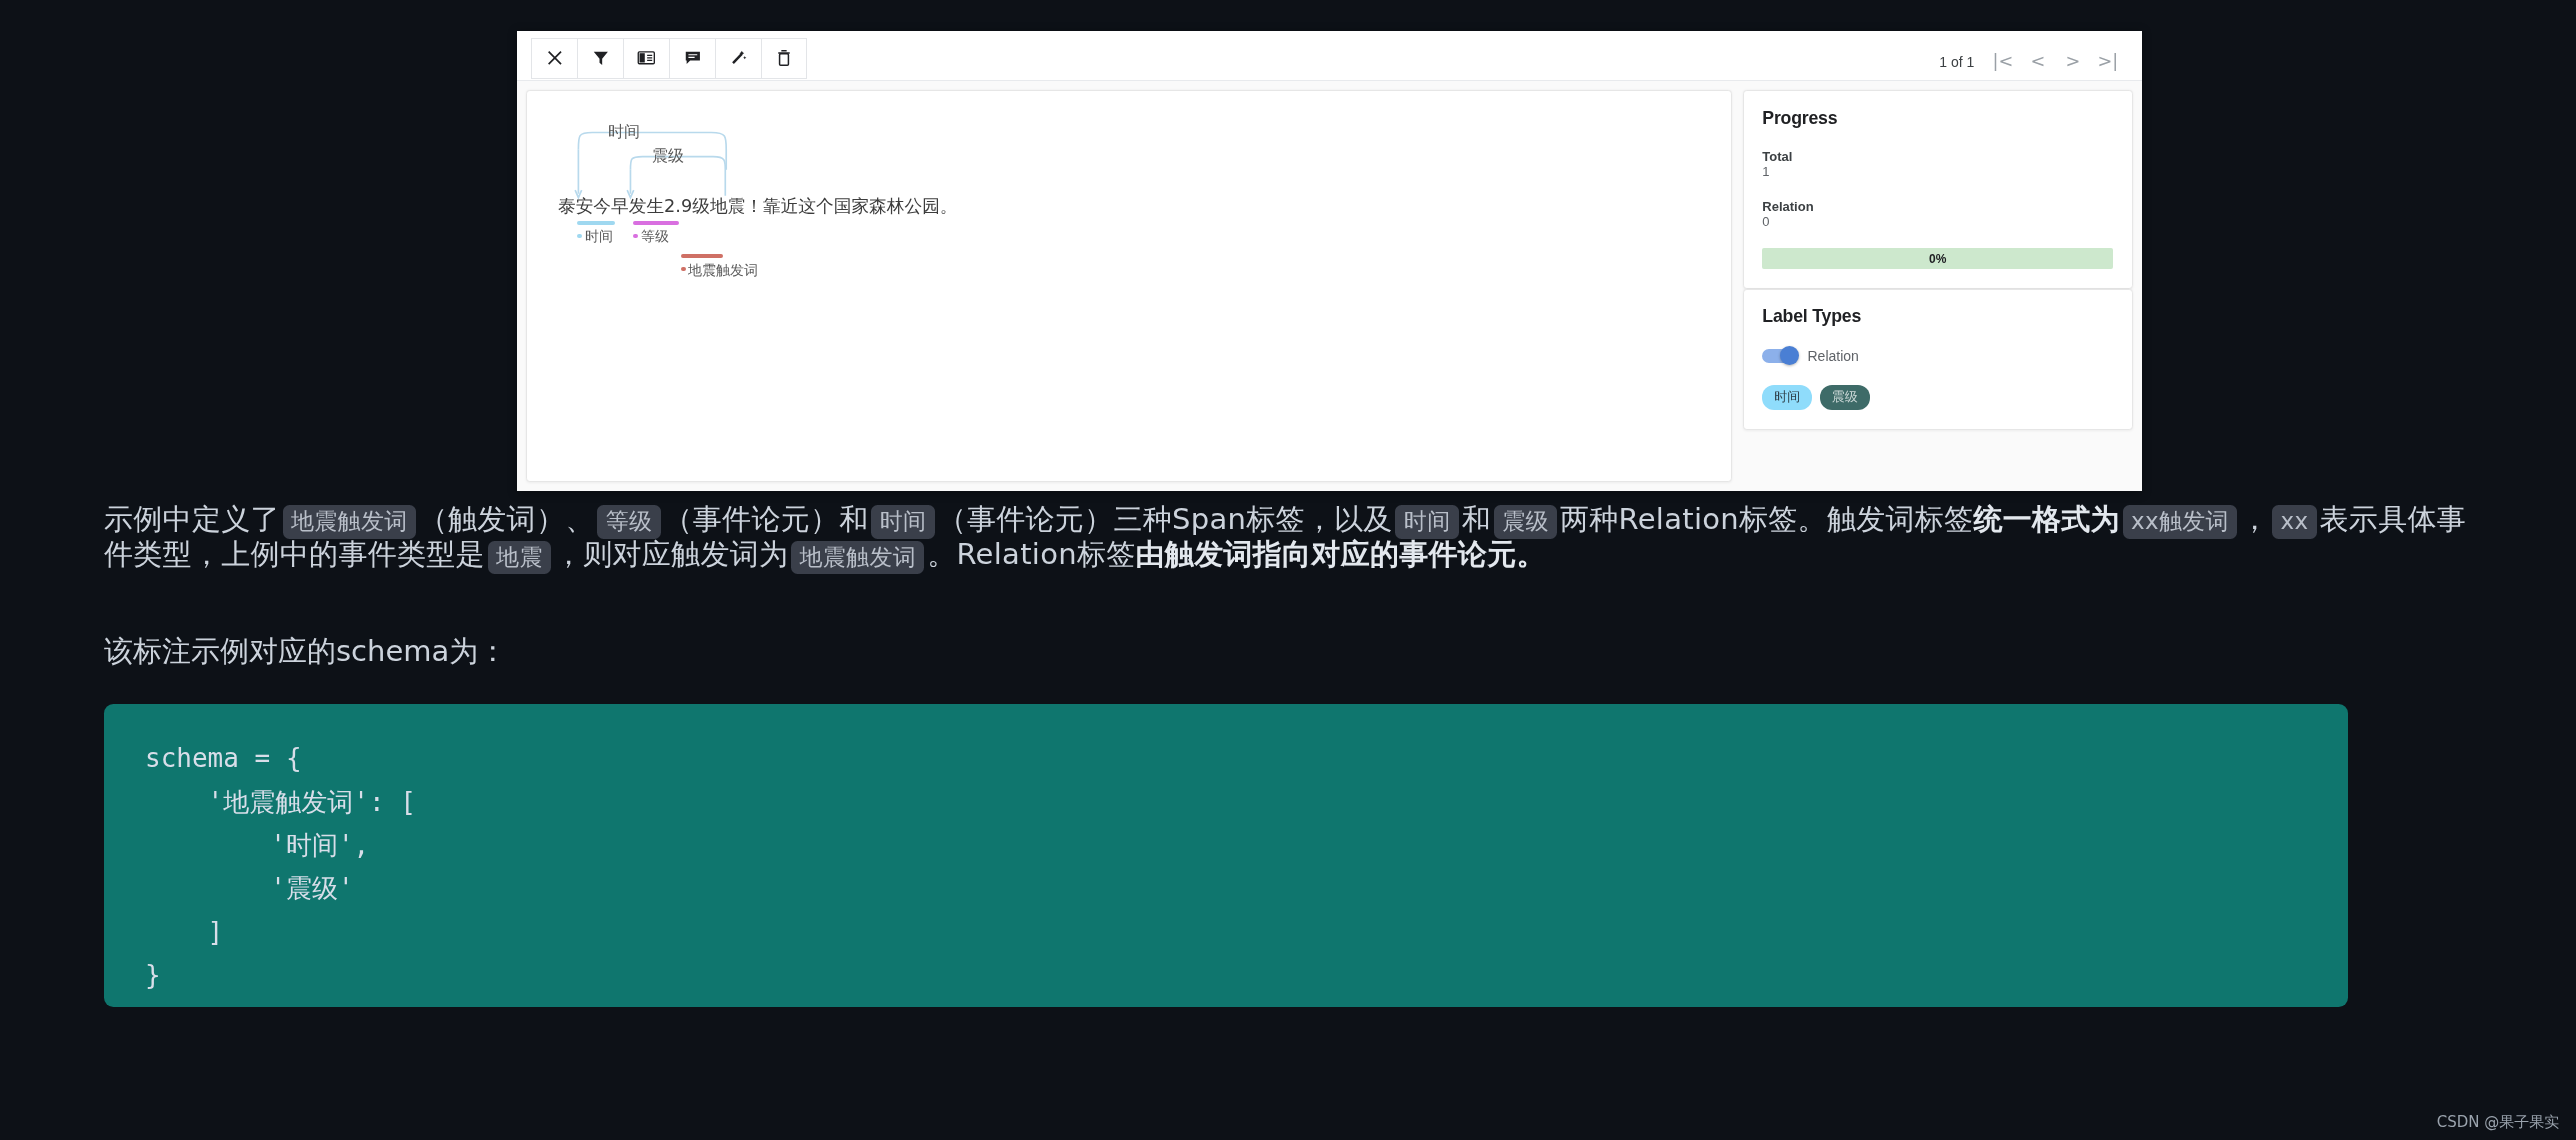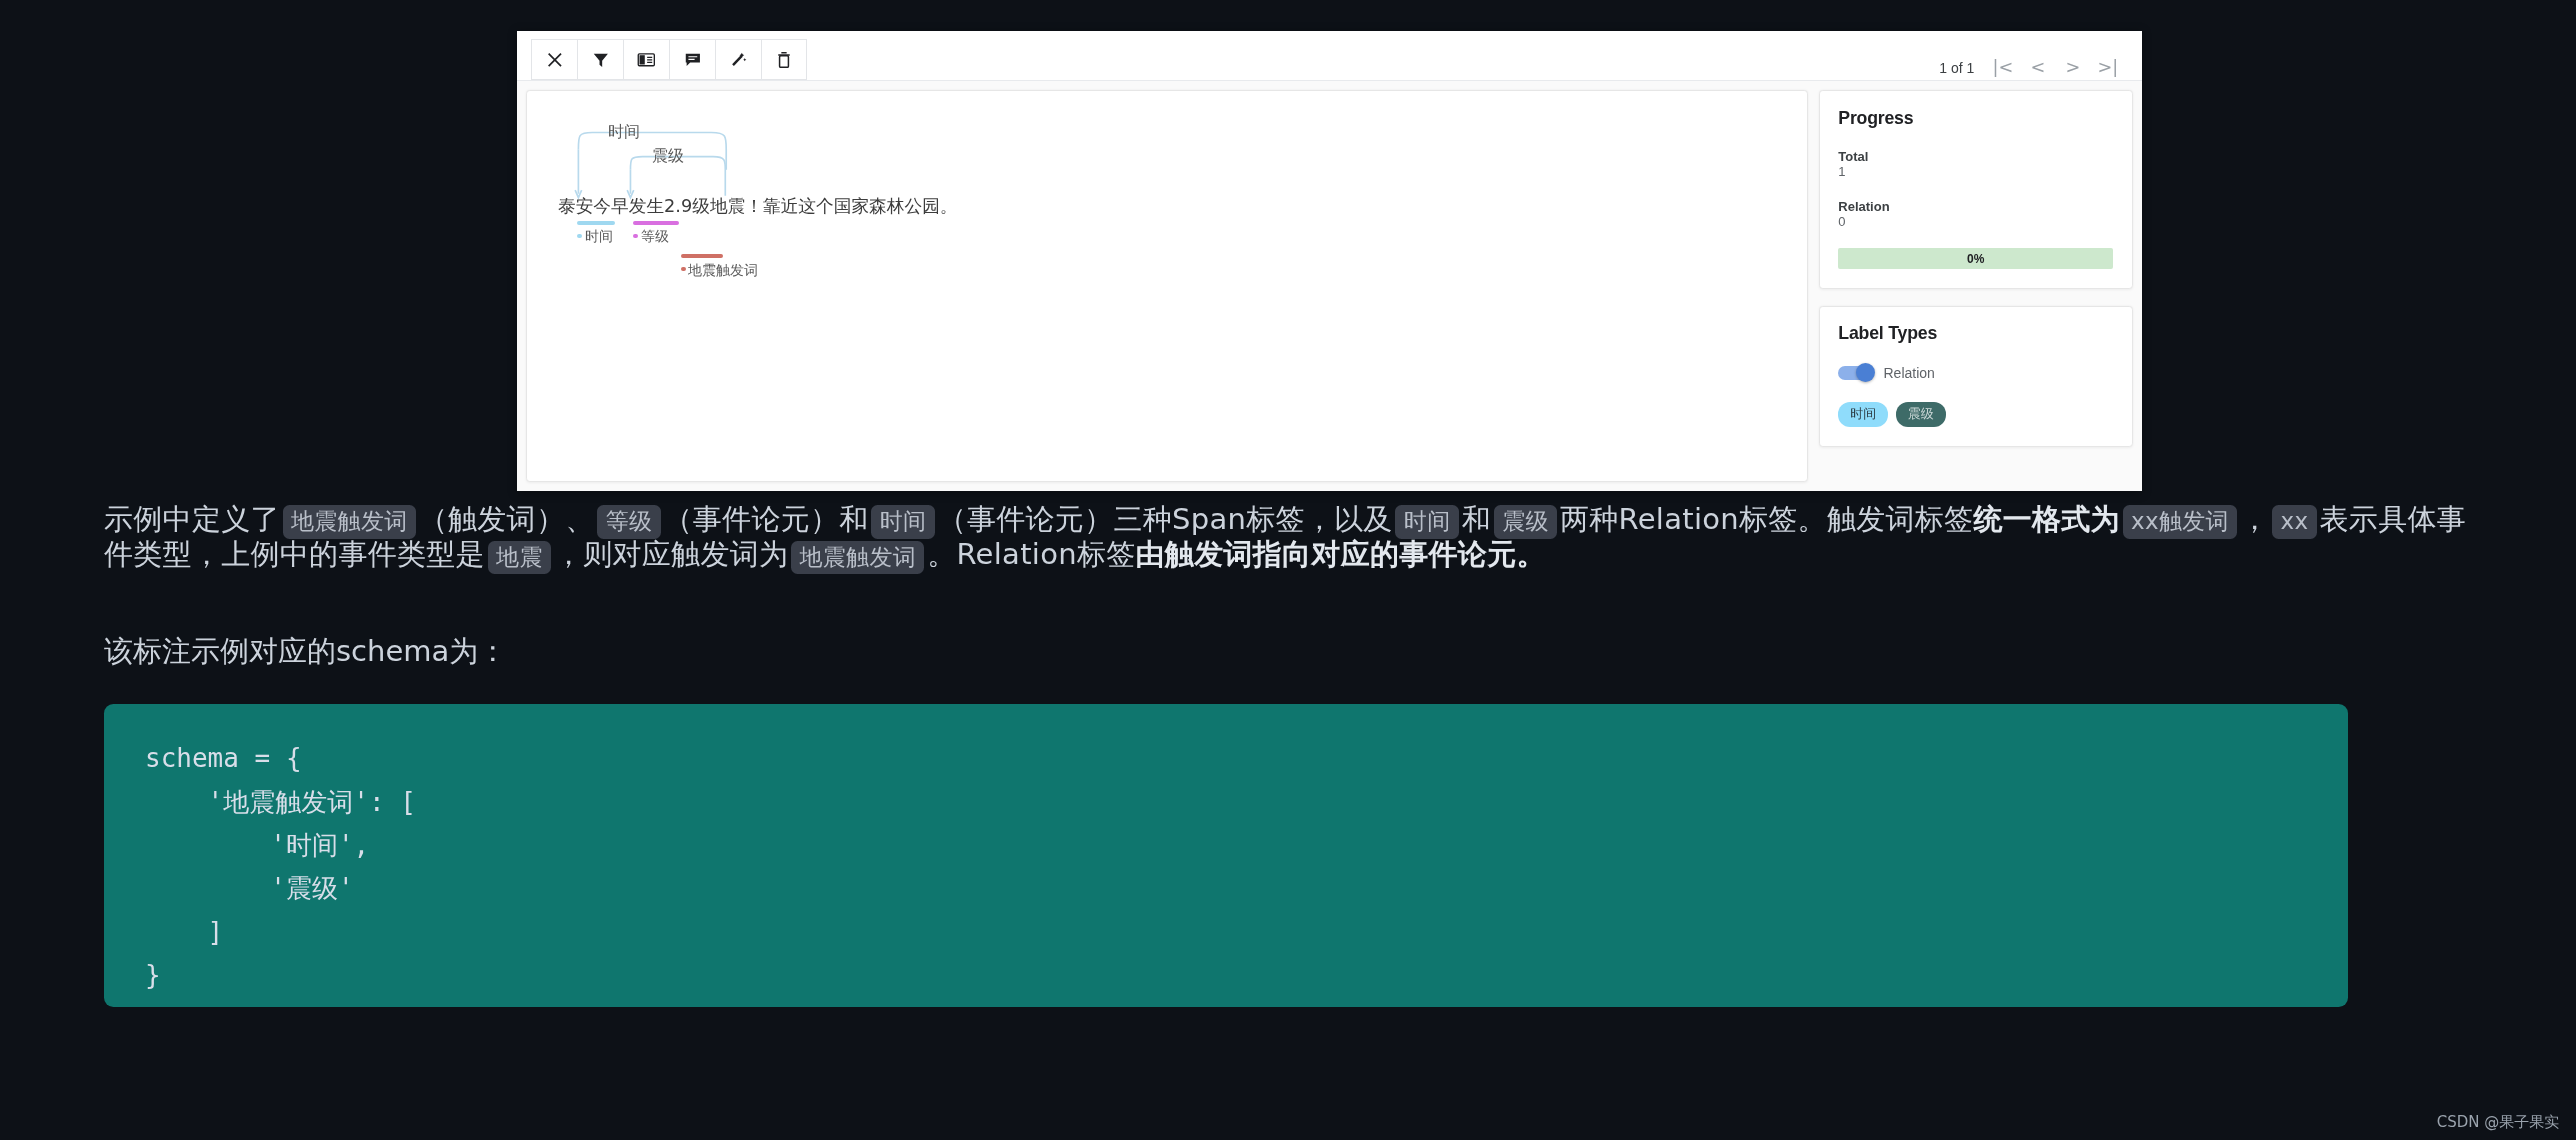--- a/index.html
+++ b/index.html
@@ -31,21 +31,21 @@
     border-radius: 2.8px;
     display: flex;
     flex-direction: column;
     box-shadow: 0 1.9px 9.3px rgba(0,0,0,0.35);
   }
 
   
   .app-topbar {
     height: 50px;
     display: flex;
-    align-items: flex-end;
+    align-items: center;
     justify-content: space-between;
     border-bottom: 0.9px solid #e8eaed;
     background: #ffffff;
     flex: 0 0 auto;
   }
 
   .toolbar {
     display: flex;
     margin-left: 14px;
     margin-top: 5.6px;
@@ -158,24 +158,24 @@
   .span-dot {
     position: absolute;
     width: 4.6px;
     height: 4.6px;
     border-radius: 50%;
   }
 
   
   .side-panel {
     flex: 0 0 auto;
-    width: 314px;
+    width: 390px;
     display: flex;
     flex-direction: column;
-    gap: 17px;
+    gap: 0;
   }
   .panel-card {
     background: #ffffff;
     border: 0.9px solid #e6e6e6;
     border-radius: 3.7px;
     padding: 16.7px 18.6px 18.6px 18.6px;
     box-shadow: 0 0.9px 2.8px rgba(0,0,0,0.06);
   }
   .panel-title {
     font-size: 17.7px;

